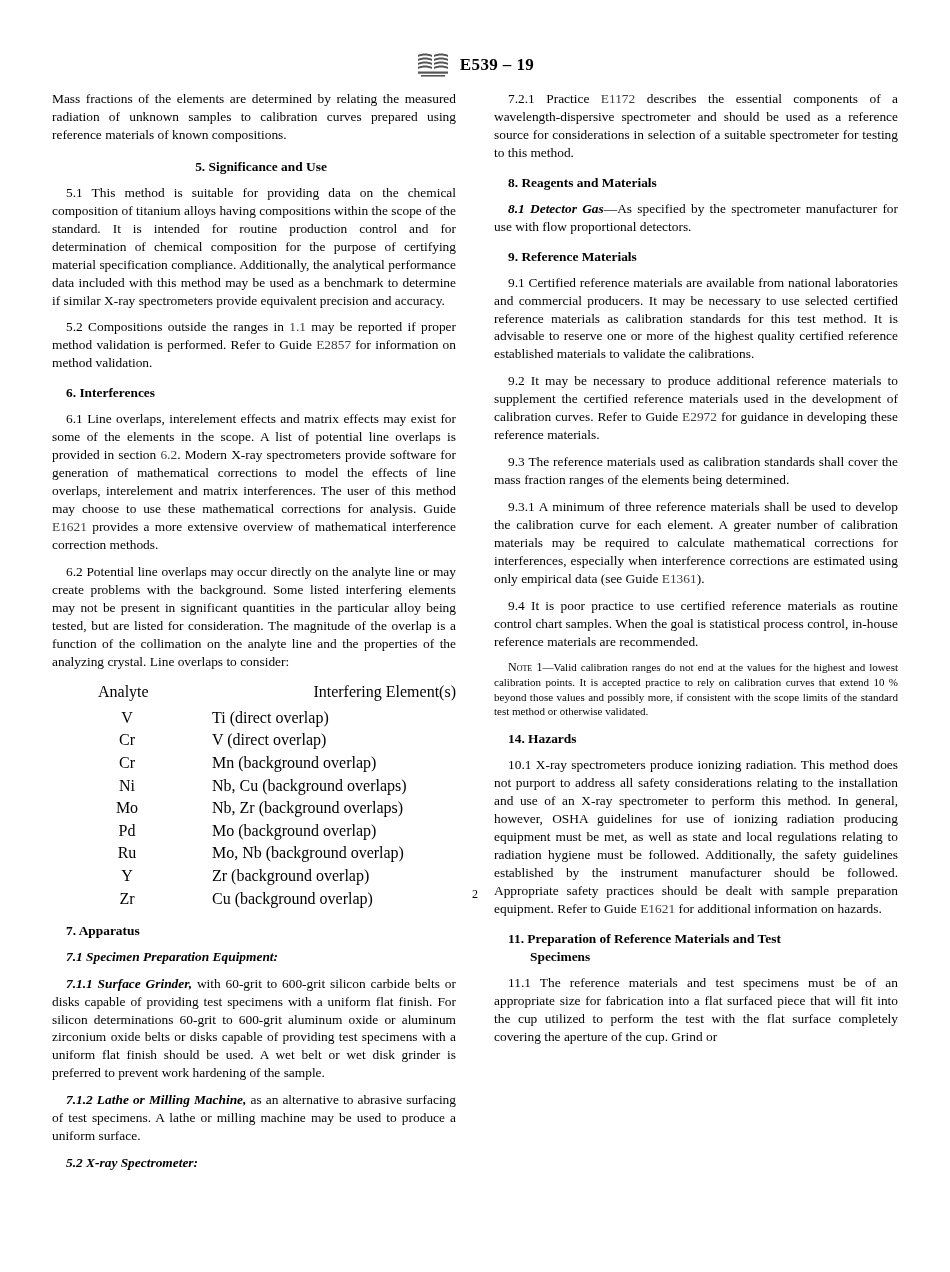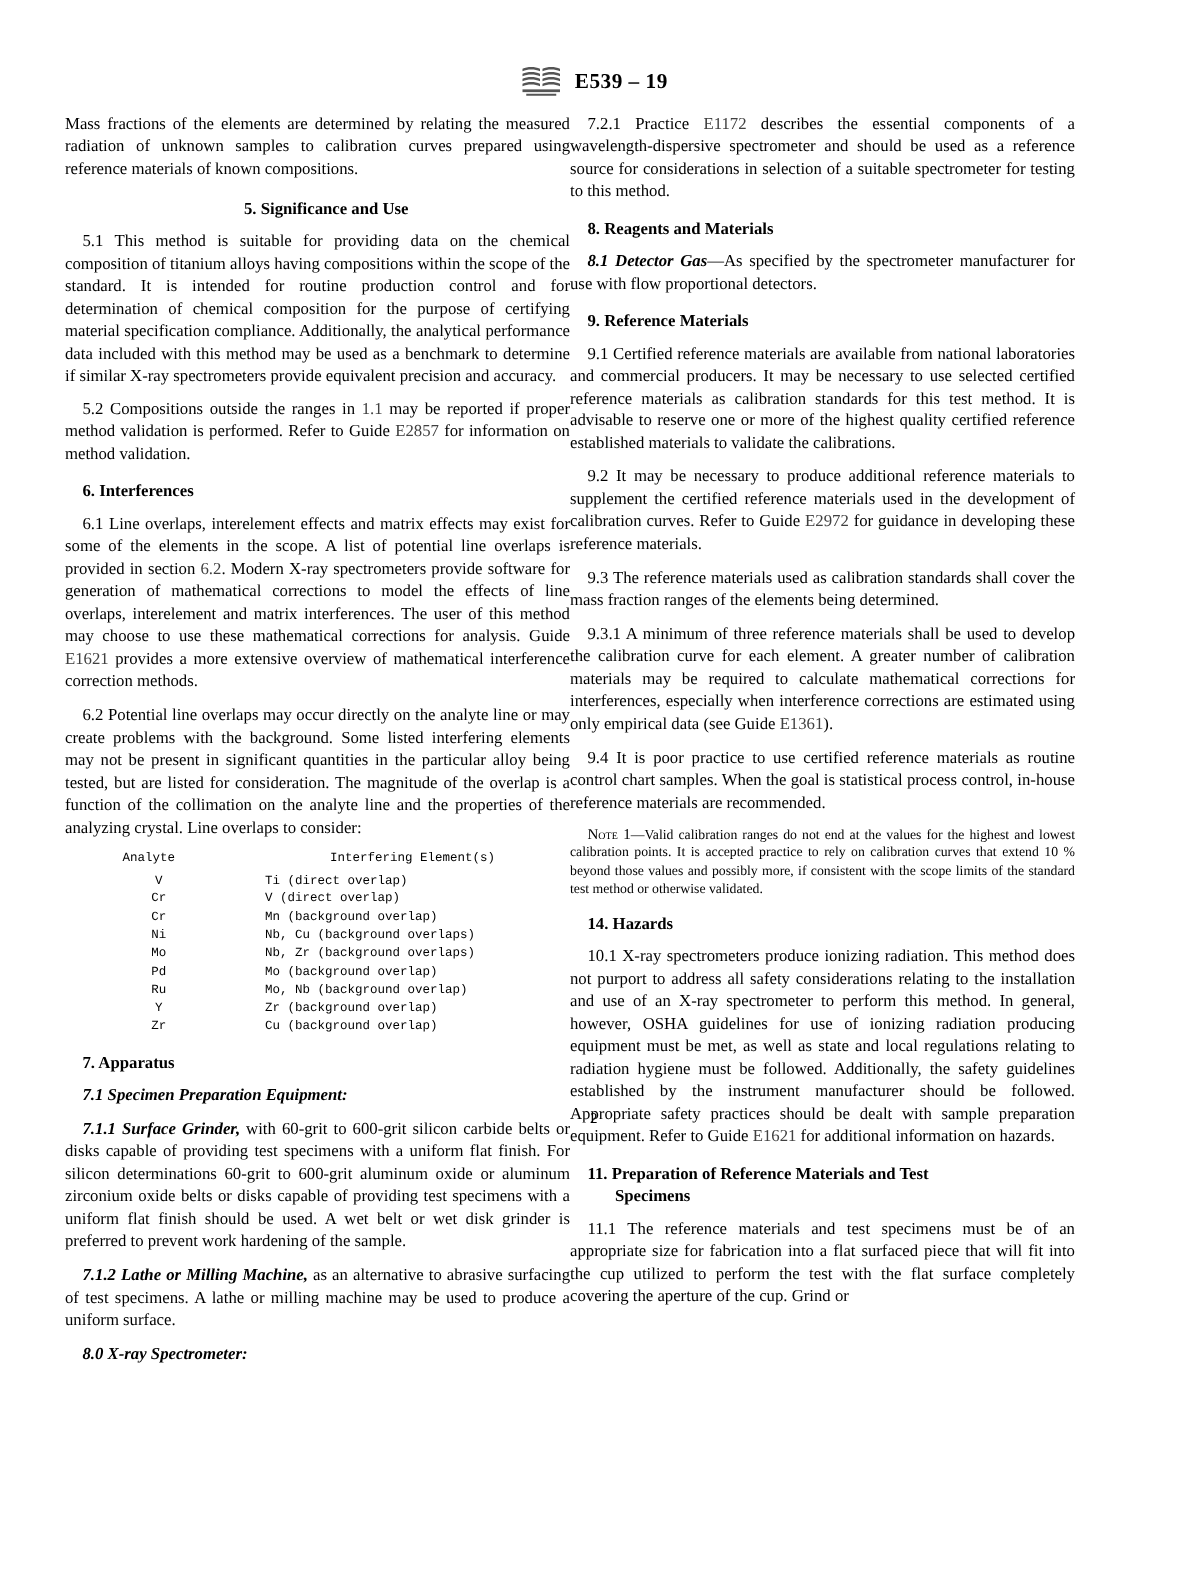--- a/index.html
+++ b/index.html
@@ -47,20 +47,21 @@
     font-weight: bold;
     letter-spacing: 0.4px;
   }
   
   .cols {
     position: absolute;
     top: 90px;
     left: 52px;
     width: 846px;
     display: flex;
+    gap: 38px;
   }
   .col {
     width: 404px;
     font-size: 13.4px;
     line-height: 1.34;
     text-align: justify;
     text-justify: inter-word;
   }
   p {
     margin: 0 0 0 0;
@@ -90,30 +91,30 @@
     display: block;
     text-indent: 36px;
   }
   .ital { font-style: italic; font-weight: bold; }
   .lnk { color: #404040; }
   
   .ovl-table {
     margin: 10px 0 12px 0;
     width: 100%;
     border-collapse: collapse;
-    font-size: 10px;
-    font-family: Liberation Mono, monospace;
+    font-size: 16px;
+    font-family: Liberation Serif, serif;
   }
   .ovl-table th {
     font-weight: normal;
     text-align: left;
     padding: 0 0 4px 0;
   }
   .ovl-table th.c1 { padding-left: 46px; }
-  .ovl-table th.c2 { padding-left: 62px; }
+  .ovl-table th.c2 { padding-left: 62px; text-align: right; }
   .ovl-table td {
     padding: 0.6px 0;
     vertical-align: top;
   }
   .ovl-table td.c1 {
     width: 150px;
     text-align: center;
   }
   .ovl-table td.c2 {
     padding-left: 10px;
@@ -229,21 +230,21 @@
       </table>
 
       <p class="sec-head">7.  Apparatus</p>
 
       <p class="para indent ital">7.1  Specimen Preparation Equipment:</p>
 
       <p class="para indent"><span class="ital">7.1.1  Surface Grinder,</span><span> with 60-grit to 600-grit silicon carbide belts or disks capable of providing test specimens with a uniform flat finish. For silicon determinations 60-grit to 600-grit aluminum oxide or aluminum zirconium oxide belts or disks capable of providing test specimens with a uniform flat finish should be used. A wet belt or wet disk grinder is preferred to prevent work hardening of the sample.</span></p>
 
       <p class="para indent"><span class="ital">7.1.2  Lathe or Milling Machine,</span><span> as an alternative to abrasive surfacing of test specimens. A lathe or milling machine may be used to produce a uniform surface.</span></p>
 
-      <p class="para indent ital">8.0  X-ray Spectrometer:</p>
+      <p class="para indent ital">5.2  X-ray Spectrometer:</p>
 
     </div>
 
     <div class="col">
 
       <p class="para indent"><span>7.2.1  Practice </span><span class="lnk">E1172</span><span> describes the essential components of a wavelength-dispersive spectrometer and should be used as a reference source for considerations in selection of a suitable spectrometer for testing to this method.</span></p>
 
       <p class="sec-head">8.  Reagents and Materials</p>
 
       <p class="para indent"><span class="ital">8.1  Detector Gas</span><span>—As specified by the spectrometer manufacturer for use with flow proportional detectors.</span></p>

